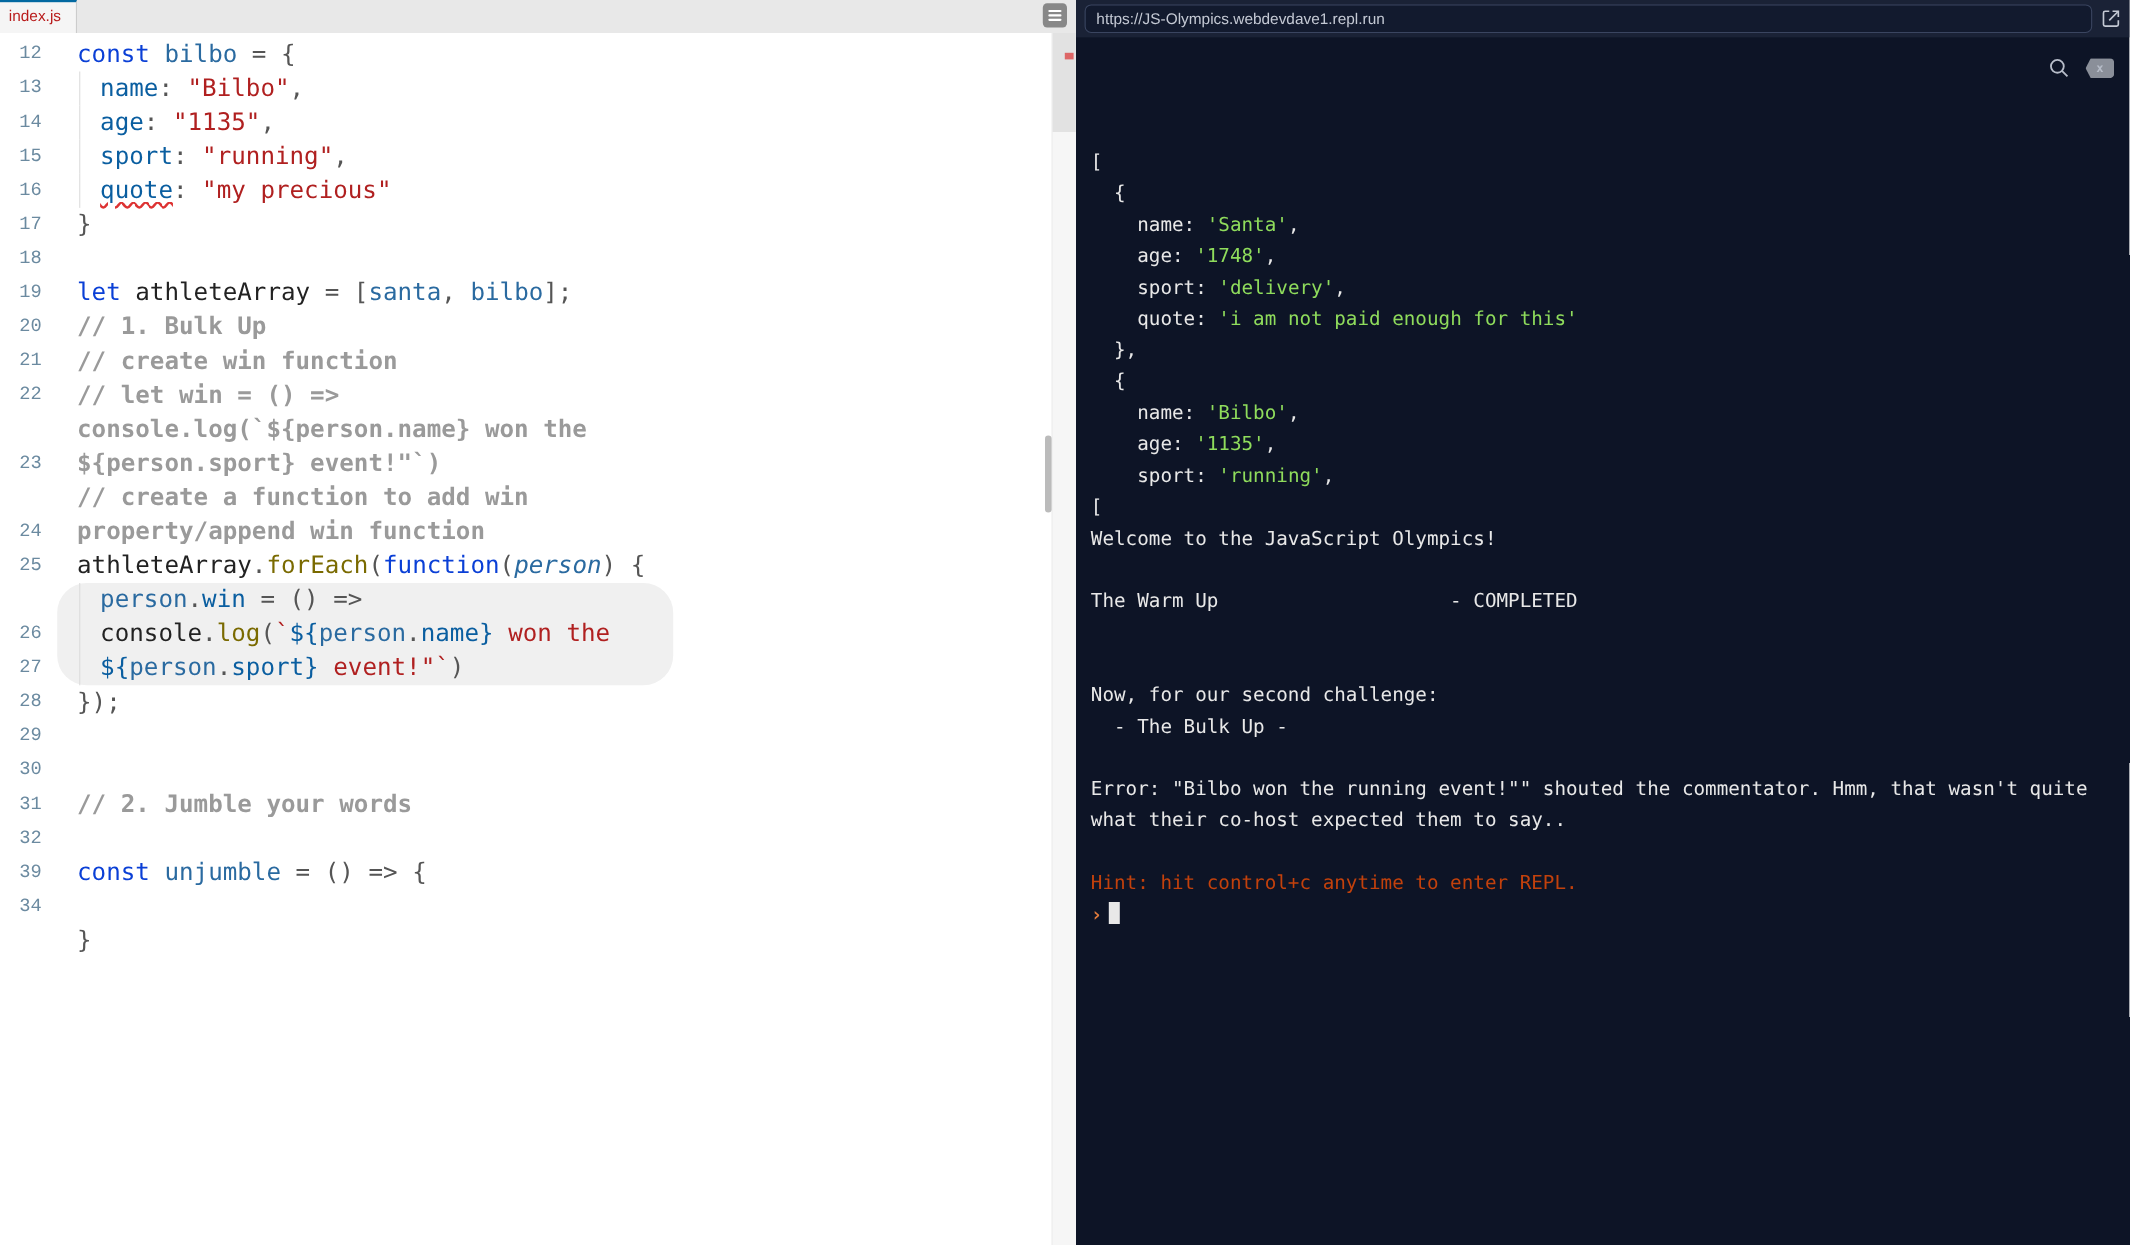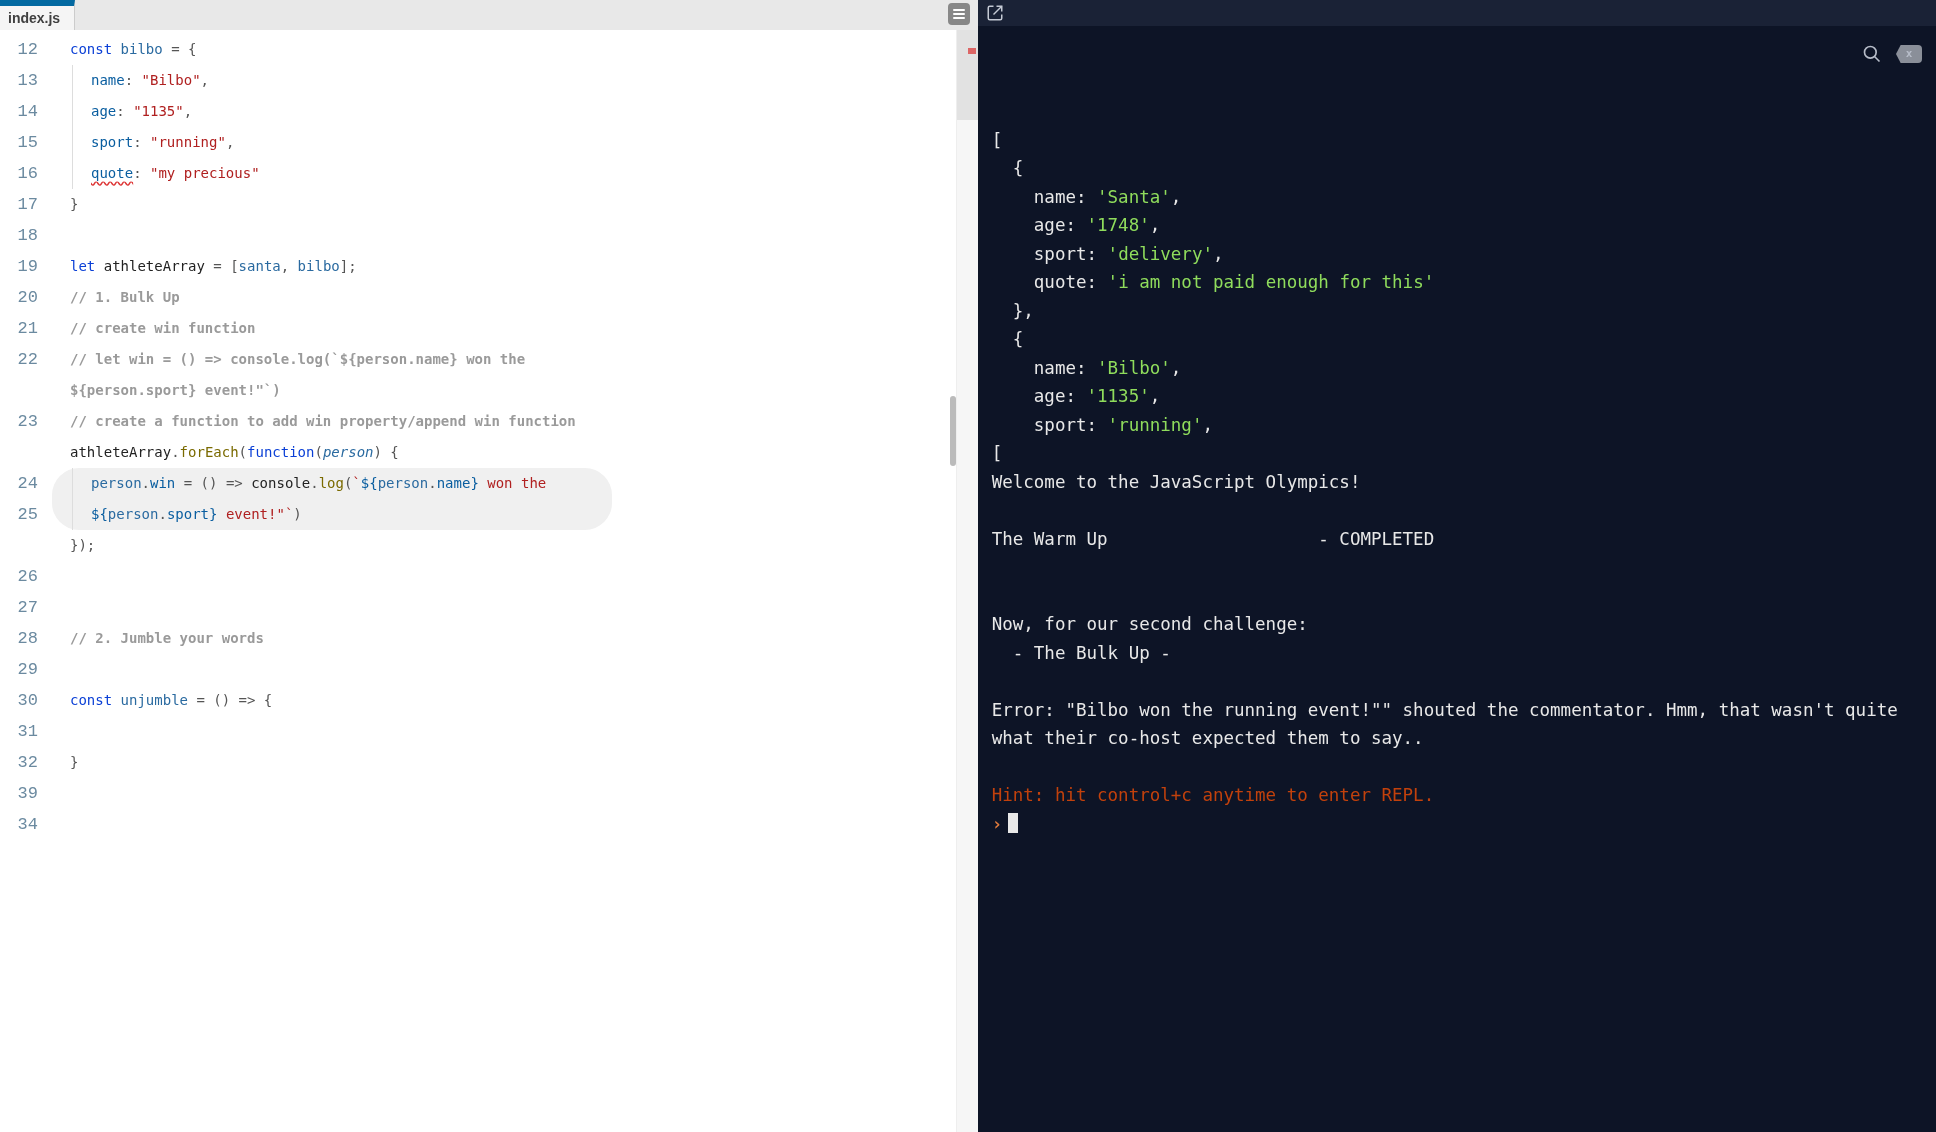--- a/index.html
+++ b/index.html
@@ -25,23 +25,22 @@
     display: flex;
     align-items: stretch;
     position: relative;
   }
   .tab {
     background: #f5f5f5;
     border-right: 1px solid #ccc;
     padding: 4px 14px 0 8px;
     font-family: -apple-system, Helvetica, Arial, sans-serif;
     font-size: 14px;
-    color: #404040;
-    border-top: 6px solid #0369a1;
-    font-weight: bold;
+    color: #b91c1c;
+    border-top: 2px solid #0369a1;
   }
   .tab-bar-icon {
     position: absolute;
     right: 8px;
     top: 3px;
     width: 22px;
     height: 22px;
     background: #888;
     border-radius: 4px;
     display: flex;
@@ -68,21 +67,21 @@
     background: #fff;
     font-size: 17px;
     line-height: 31px;
     padding-top: 4px;
     font-family: Liberation Mono, monospace;
   }
   .code {
     flex: 1;
     padding-top: 4px;
     padding-left: 18px;
-    font-size: 14px;
+    font-size: 22px;
     line-height: 31px;
     white-space: pre;
     color: #222;
     position: relative;
   }
   .code-line { min-height: 31px; white-space: pre-wrap; word-break: break-word; }
   .code-line.current { background: #f0f0f0; margin-left:-18px; padding-left:18px; margin-right:-30px;border-radius:27px; }
   .indent-guide { border-left: 1px solid #ddd; margin-left: 2px; padding-left: 18px; display:inline-block; }
 
   
@@ -224,20 +223,21 @@
   <div class="minimap">
     <div class="viewport"></div>
     <div class="mark"></div>
   </div>
   <div class="splitter"></div>
 </div>
 
 <div class="term-pane">
 
   <div class="url-bar-row">
+    <div class="url-bar">https://JS-Olympics.webdevdave1.repl.run</div>
     <svg class="open-ext" viewBox="0 0 24 24" fill="none" stroke="currentColor" stroke-width="2">
       <path d="M14 3h7v7"></path>
         <path d="M10 14L21 3"></path>
       <path d="M21 14v5a2 2 0 0 1-2 2H5a2 2 0 0 1-2-2V5a2 2 0 0 1 2-2h5"></path>
     </svg>
   </div>
 
   <div class="term-body" id="term">
     <div class="term-tools">
       <svg width="20" height="20" viewBox="0 0 24 24" fill="none" stroke="currentColor" stroke-width="2">

